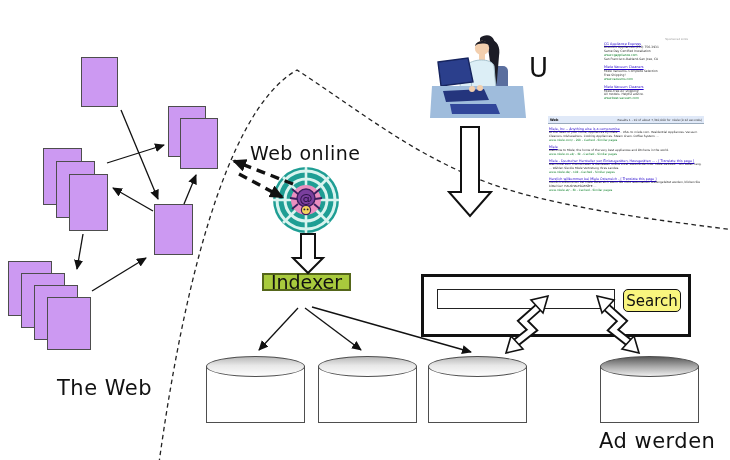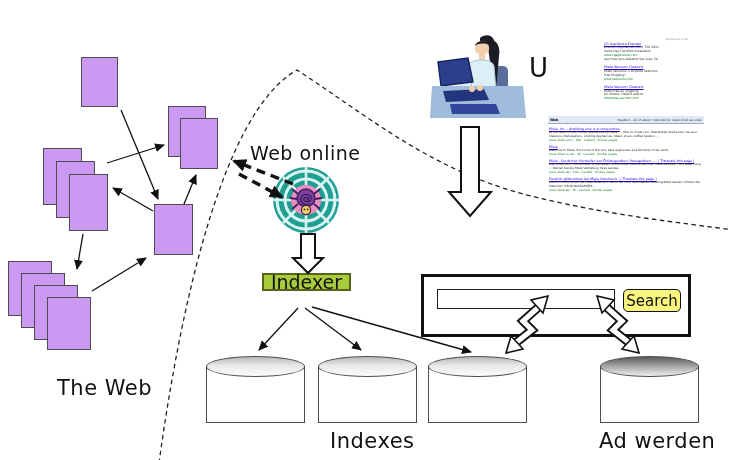--- a/index.html
+++ b/index.html
@@ -76,21 +76,20 @@
   <div class="page" style="left:154px;top:204px;width:39px;height:51px;"></div>
 
   <div class="page" style="left:8px;top:261px;width:44px;height:55px;"></div>
   <div class="page" style="left:21px;top:273px;width:44px;height:55px;"></div>
   <div class="page" style="left:34px;top:285px;width:44px;height:55px;"></div>
   <div class="page" style="left:47px;top:297px;width:44px;height:53px;"></div>
 
   <div class="dlabel" style="left:57px;top:356px;margin-top:20px;">The Web</div>
   <div class="dlabel" style="left:250px;top:142px;font-size:19px;">Web online</div>
   <div class="dlabel" style="left:529px;top:53px;font-size:26px;">User</div>
-  <div class="dlabel" style="left:330px;top:429px;">Indexes</div>
   <div class="dlabel" style="left:599px;top:429px;">Ad werden</div>
 
   <svg class="abs" style="left:272px;top:166px;" width="68" height="68" viewBox="0 0 68 68">
     <circle cx="34" cy="34" r="33" fill="#1f9e94"></circle>
     <circle cx="34" cy="34" r="29" fill="none" stroke="#d9f4ef" stroke-width="3"></circle>
     <circle cx="34" cy="34" r="21" fill="none" stroke="#d9f4ef" stroke-width="3"></circle>
     <g stroke="#d9f4ef" stroke-width="2.6">
       <line x1="34" y1="1" x2="34" y2="67"></line>
       <line x1="1" y1="34" x2="67" y2="34"></line>
       <line x1="11" y1="11" x2="57" y2="57"></line>

